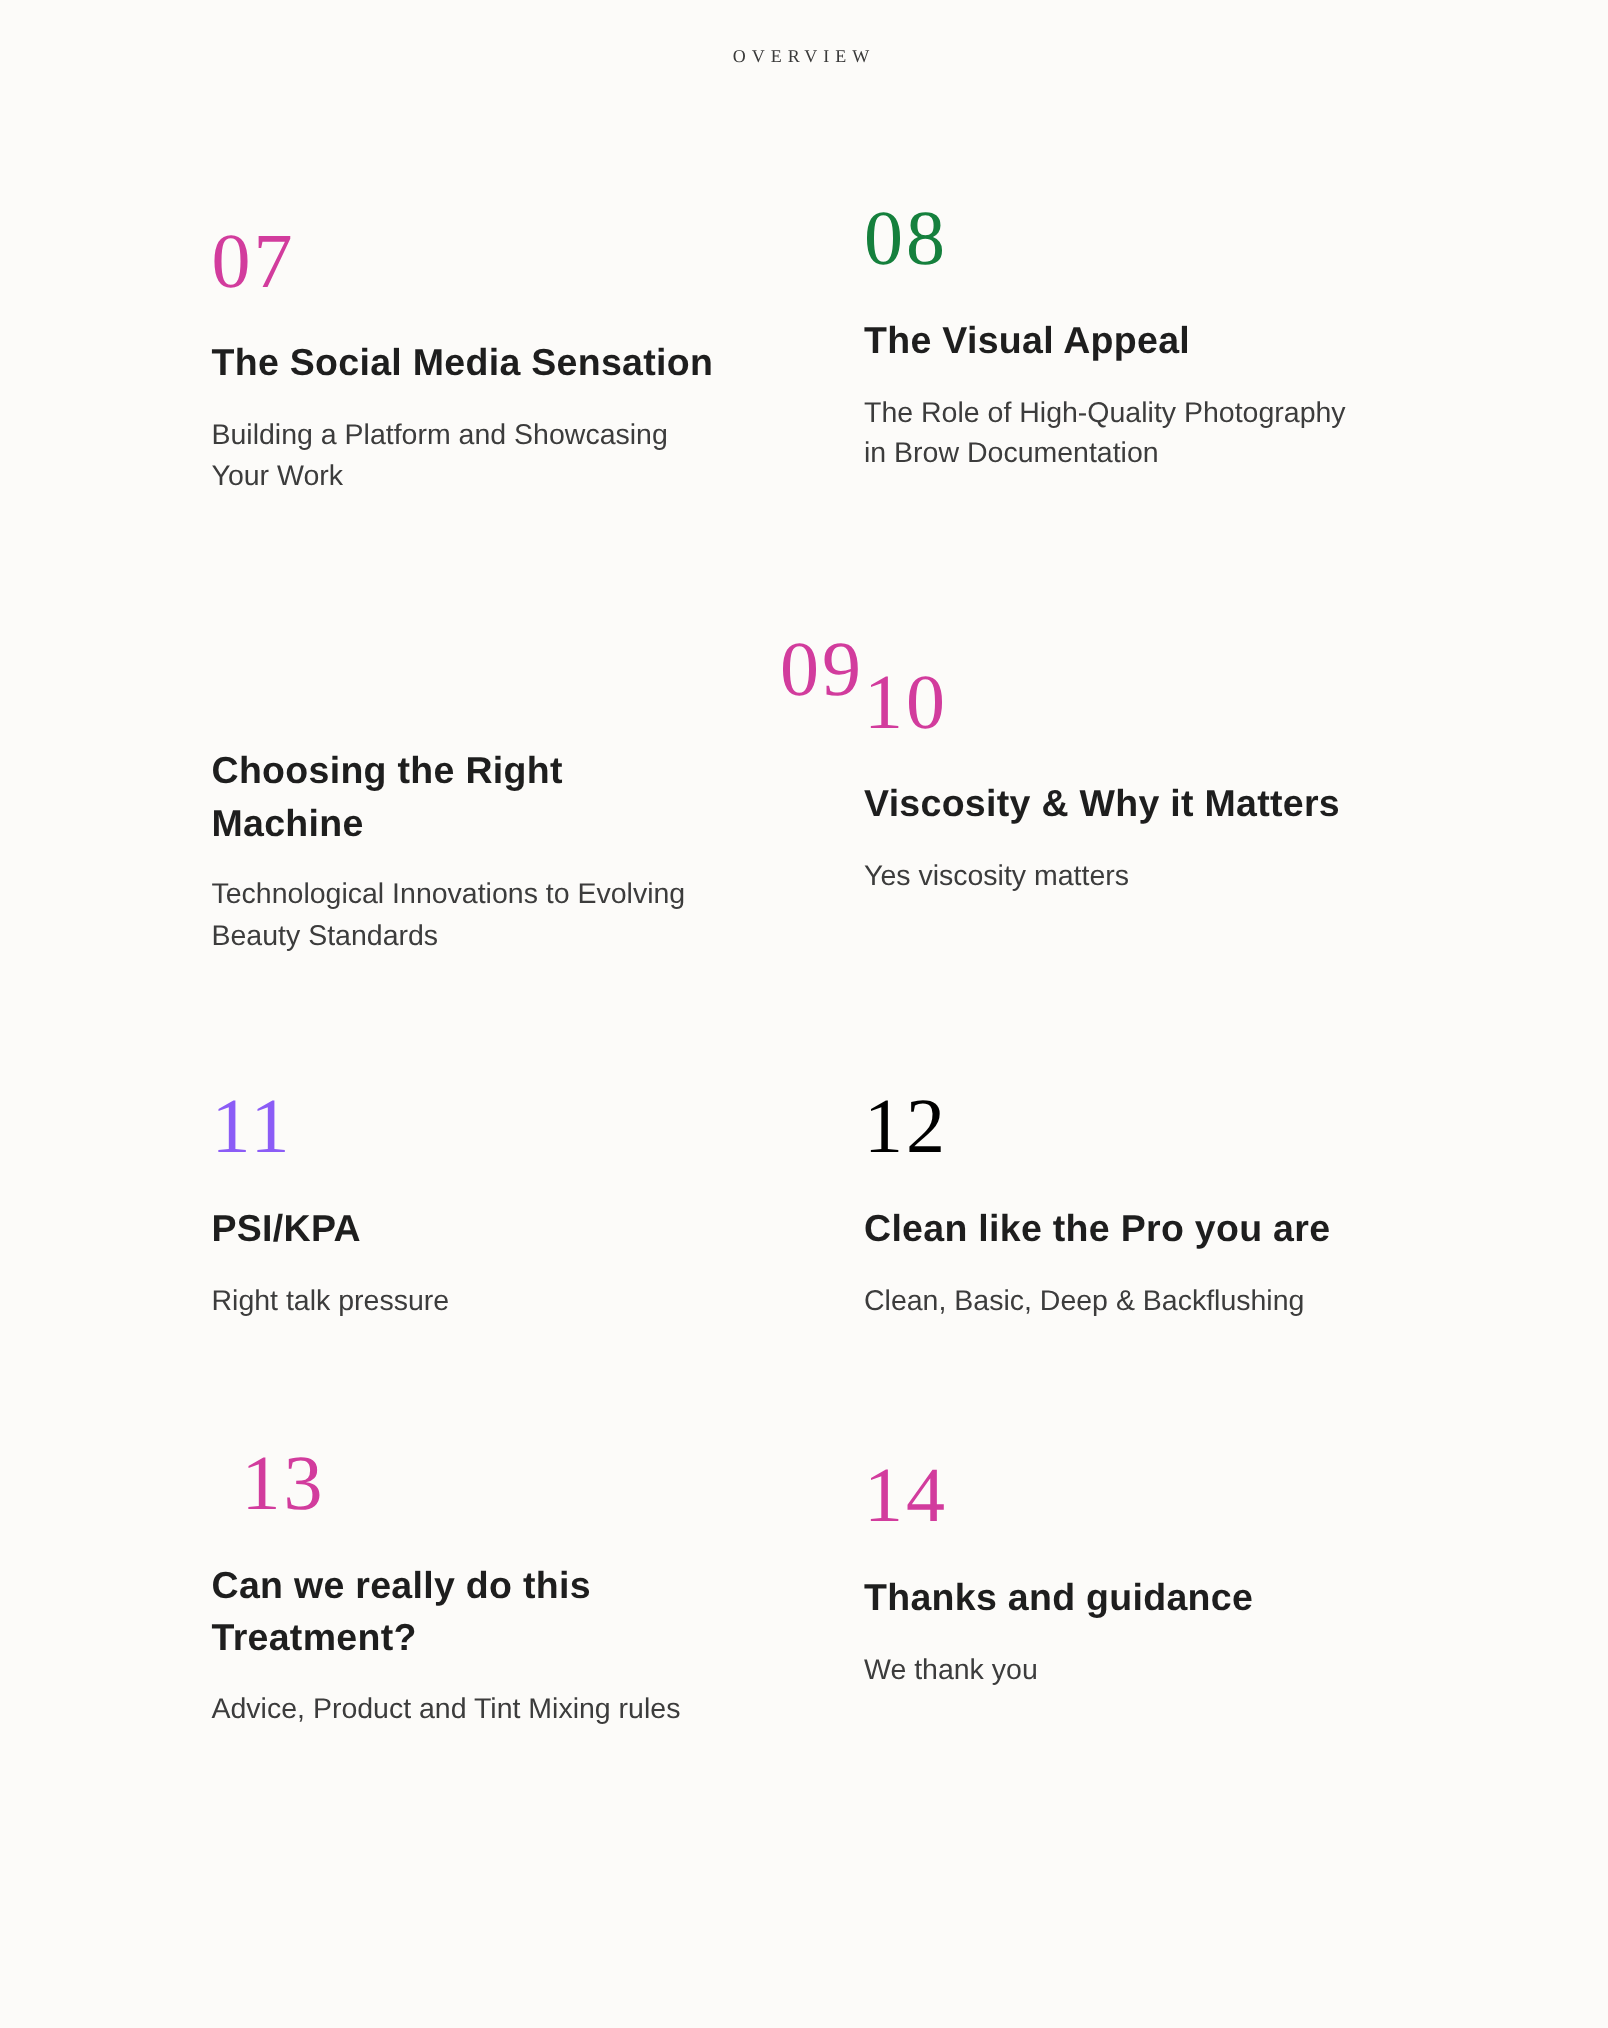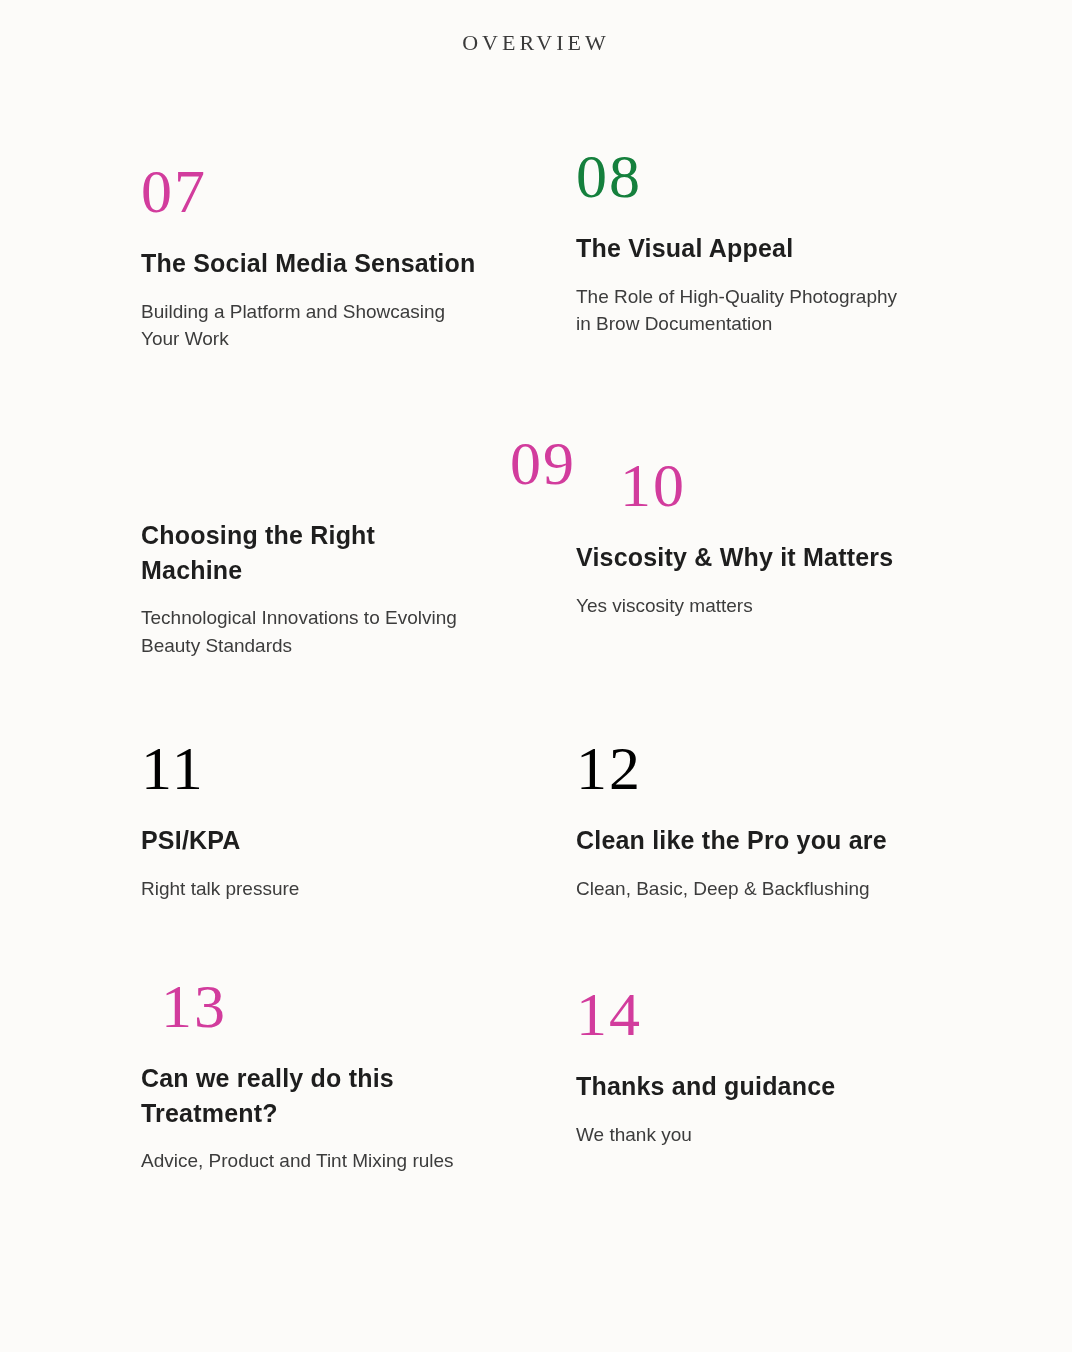--- a/index.html
+++ b/index.html
@@ -12,37 +12,37 @@
   }
   .page {
     width: 1072px;
     height: 1352px;
     position: relative;
   }
   .header {
     padding-top: 30px;
     text-align: center;
     font-family: "Liberation Serif", serif;
-    font-size: 22px;
+    font-size: 12px;
     letter-spacing: 4px;
     color: #3a3a3a;
   }
   .grid {
     margin: 104px 0 0 141px;
     display: grid;
     grid-template-columns: 435px 430px;
     grid-template-rows: 272px 305px 238px auto;
   }
   .cell { align-self: start; }
   .cell-08 { transform: translateY(-15px); }
   .cell-10 { transform: translateY(22px); }
   .cell-14 { transform: translateY(8px); }
   .num {
     font-family: "Liberation Serif", serif;
-    font-size: 62px;
+    font-size: 52px;
     font-weight: 400;
     line-height: 1;
     letter-spacing: 2px;
   }
   .title {
     margin-top: 24px;
     font-size: 25px;
     font-weight: bold;
     color: #1e1e1e;
     line-height: 1.38;
@@ -83,27 +83,27 @@
 
     <div class="cell cell-09">
       <div class="num" style="color: rgb(210, 60, 157); text-align: right;">09</div>
       <div class="title">Choosing the Right
 Machine</div>
       <div class="subtitle">Technological Innovations to Evolving
 Beauty Standards</div>
     </div>
 
     <div class="cell cell-10">
-      <div class="num" style="color: rgb(210, 60, 157); margin-left: 44px;">10</div>
+      <div class="num" style="color: rgb(210, 60, 157);">10</div>
       <div class="title">Viscosity &amp; Why it Matters</div>
       <div class="subtitle">Yes viscosity matters</div>
     </div>
 
     <div class="cell cell-11">
-      <div class="num" style="color: #000000;">11</div>
+      <div class="num" style="color: #8b5cf6;">11</div>
       <div class="title">PSI/KPA</div>
       <div class="subtitle">Right talk pressure</div>
     </div>
 
     <div class="cell cell-12">
       <div class="num" style="color: #000000;">12</div>
       <div class="title">Clean like the Pro you are</div>
       <div class="subtitle">Clean, Basic, Deep &amp; Backflushing</div>
     </div>
 

